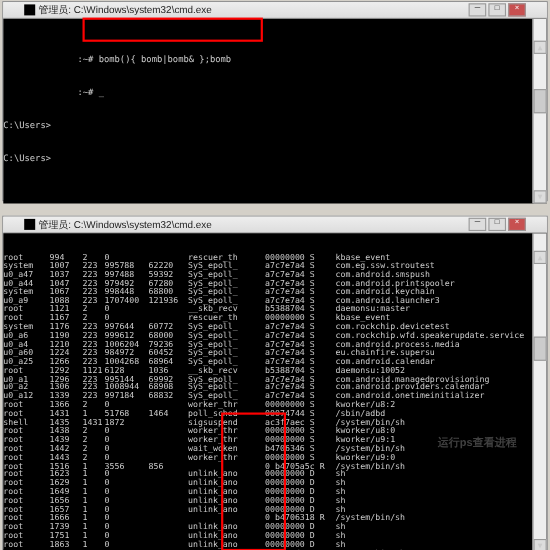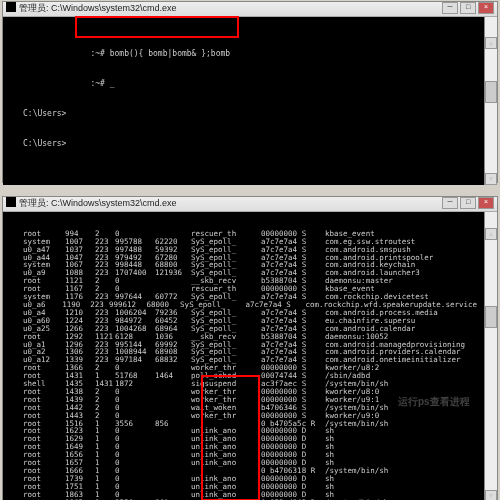--- a/index.html
+++ b/index.html
@@ -1,22 +1,22 @@
 <!DOCTYPE html>
 <html><head>
 <meta charset="utf-8">
 <style>
 body{margin:0;padding:0;background:#d4d0c8;font-family:"Lucida Console","Consolas",monospace;font-size:8px;overflow:hidden;width:500px;height:500px}
 .window{background:#fff;border:1px solid #888}
-.titlebar{background:linear-gradient(to bottom,#eee,#ddd);height:14px;display:flex;padding:0 3px;border-bottom:1px solid #aaa;font-family:"Microsoft YaHei",sans-serif;font-size:9px;color:#222}
+.titlebar{background:linear-gradient(to bottom,#eee,#ddd);height:14px;display:flex;align-items:center;padding:0 19px;border-bottom:1px solid #aaa;font-family:"Microsoft YaHei",sans-serif;font-size:9px;color:#222}
 .titlebar .icon{width:10px;height:10px;background:#000;margin-right:3px;display:inline-block}
 .win-btns{margin-left:auto;display:flex;gap:2px}
 .win-btn{width:14px;height:10px;background:#ddd;border:1px solid #999;font-size:7px;text-align:center;line-height:8px}
 .win-btn.close{background:#c75050;color:#fff}
-.terminal{background:#000;color:#ccc;padding:2px 20px;white-space:pre;font-size:8px;line-height:10px;overflow:hidden;position:relative}
+.terminal{background:#000;color:#ccc;padding:2px 0;white-space:pre;font-size:8px;line-height:10px;overflow:hidden;position:relative}
 .scrollbar{position:absolute;right:0;top:0;bottom:0;width:12px;background:#eee;border-left:1px solid #888}
 .scroll-thumb{background:#ccc;border:1px solid #999;width:10px;height:20px;margin:12px 0 0 0}
 .scroll-arrow{width:12px;height:12px;background:#ddd;border:1px solid #999;text-align:center;font-size:7px;line-height:10px;box-sizing:border-box}
 .red-box{position:absolute;border:2px solid red;pointer-events:none}
 #box1{left:75px;top:16px;width:160px;height:18px}
 #box2{left:201px;top:375px;width:55px;height:122px}
 .red-text{position:absolute;color:#404040;font-family:"SimSun","Microsoft YaHei",sans-serif;font-size:10px;font-weight:bold}
 .row{display:flex}
 .c1{width:42px}.c2{width:30px}.c3{width:20px}.c4{width:40px}.c5{width:36px}.c6{width:70px}.c7{width:64px}.c8{flex:1}
 </style>

